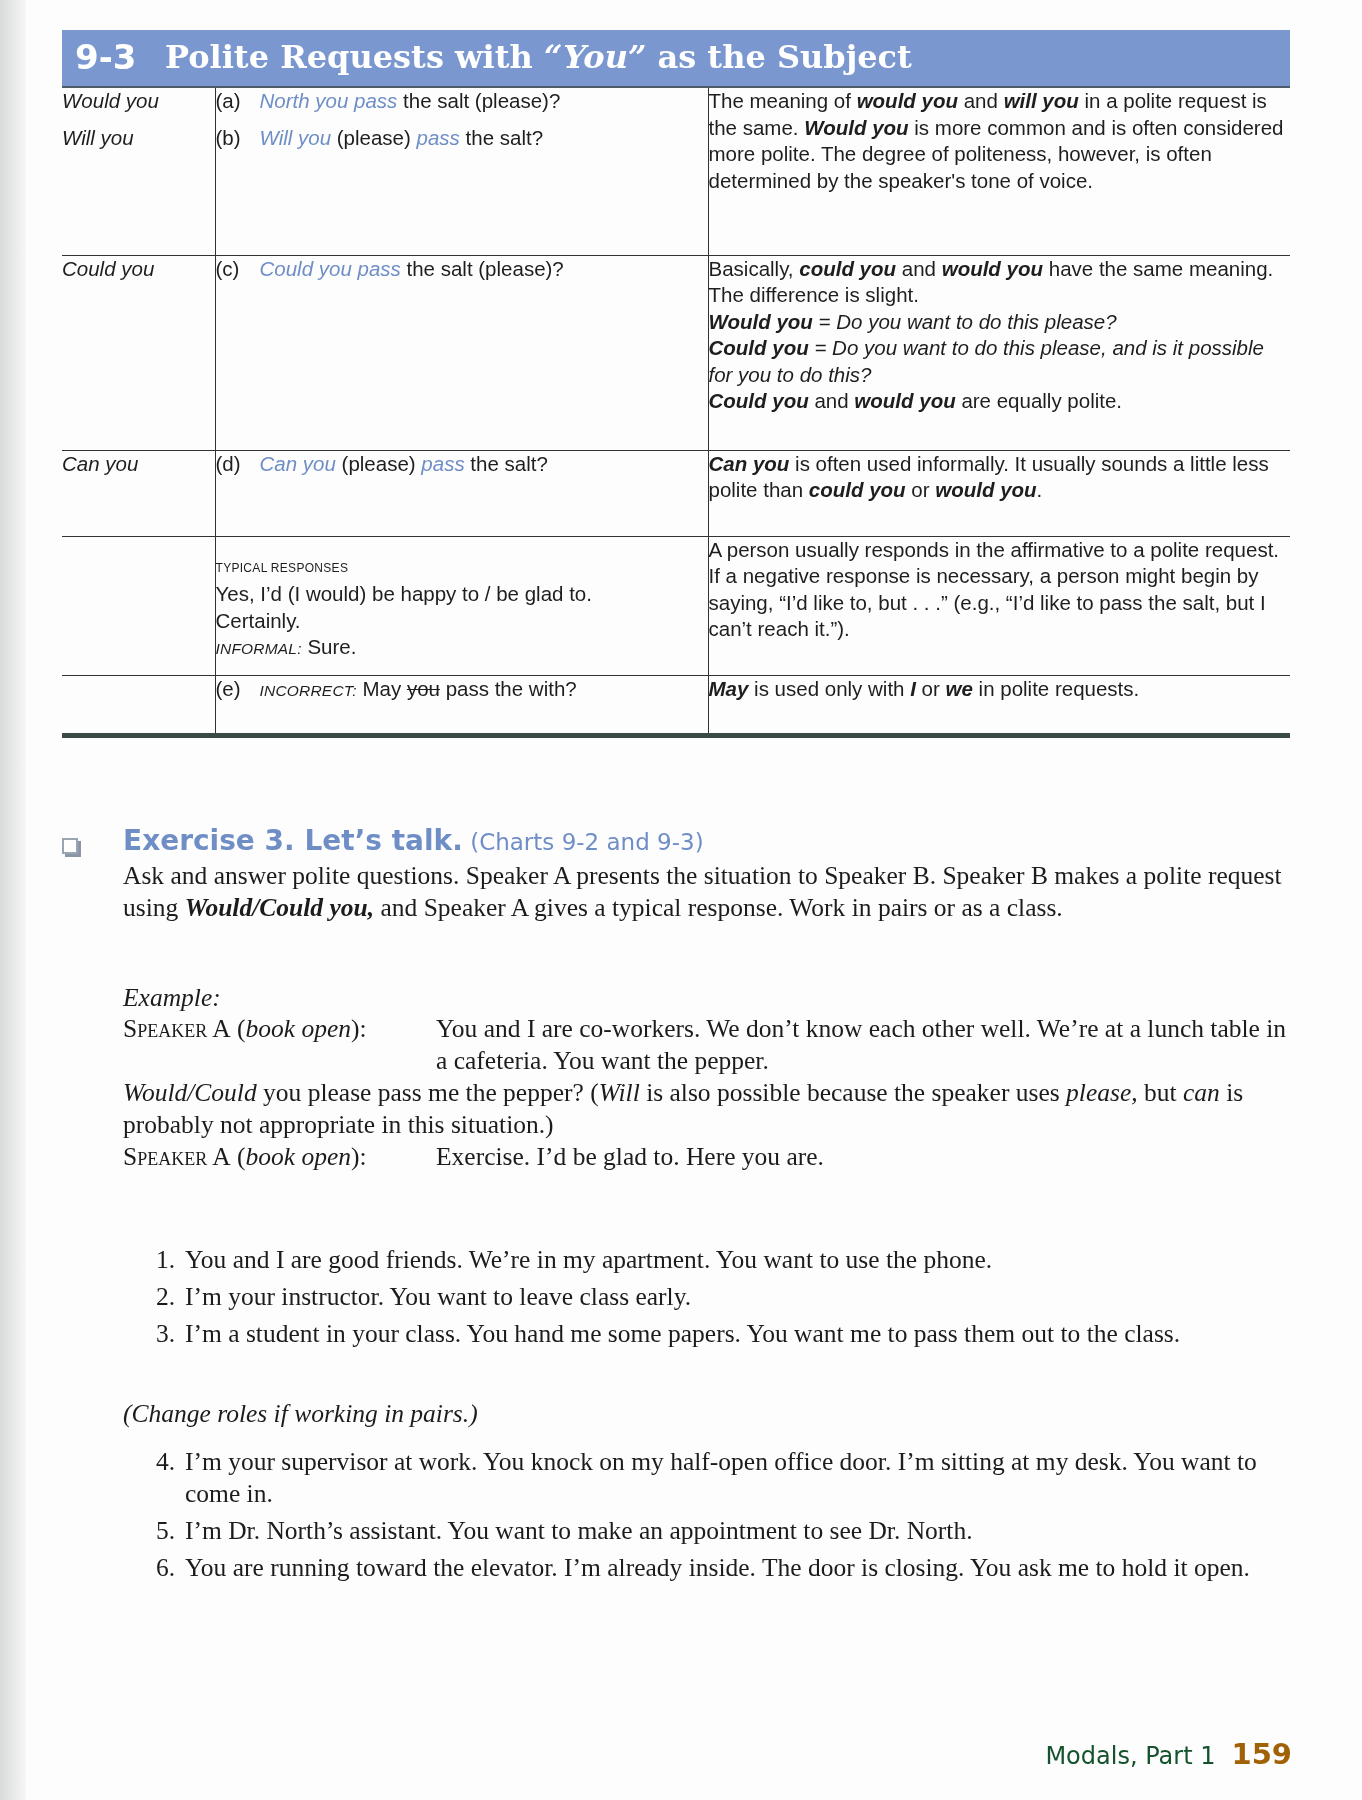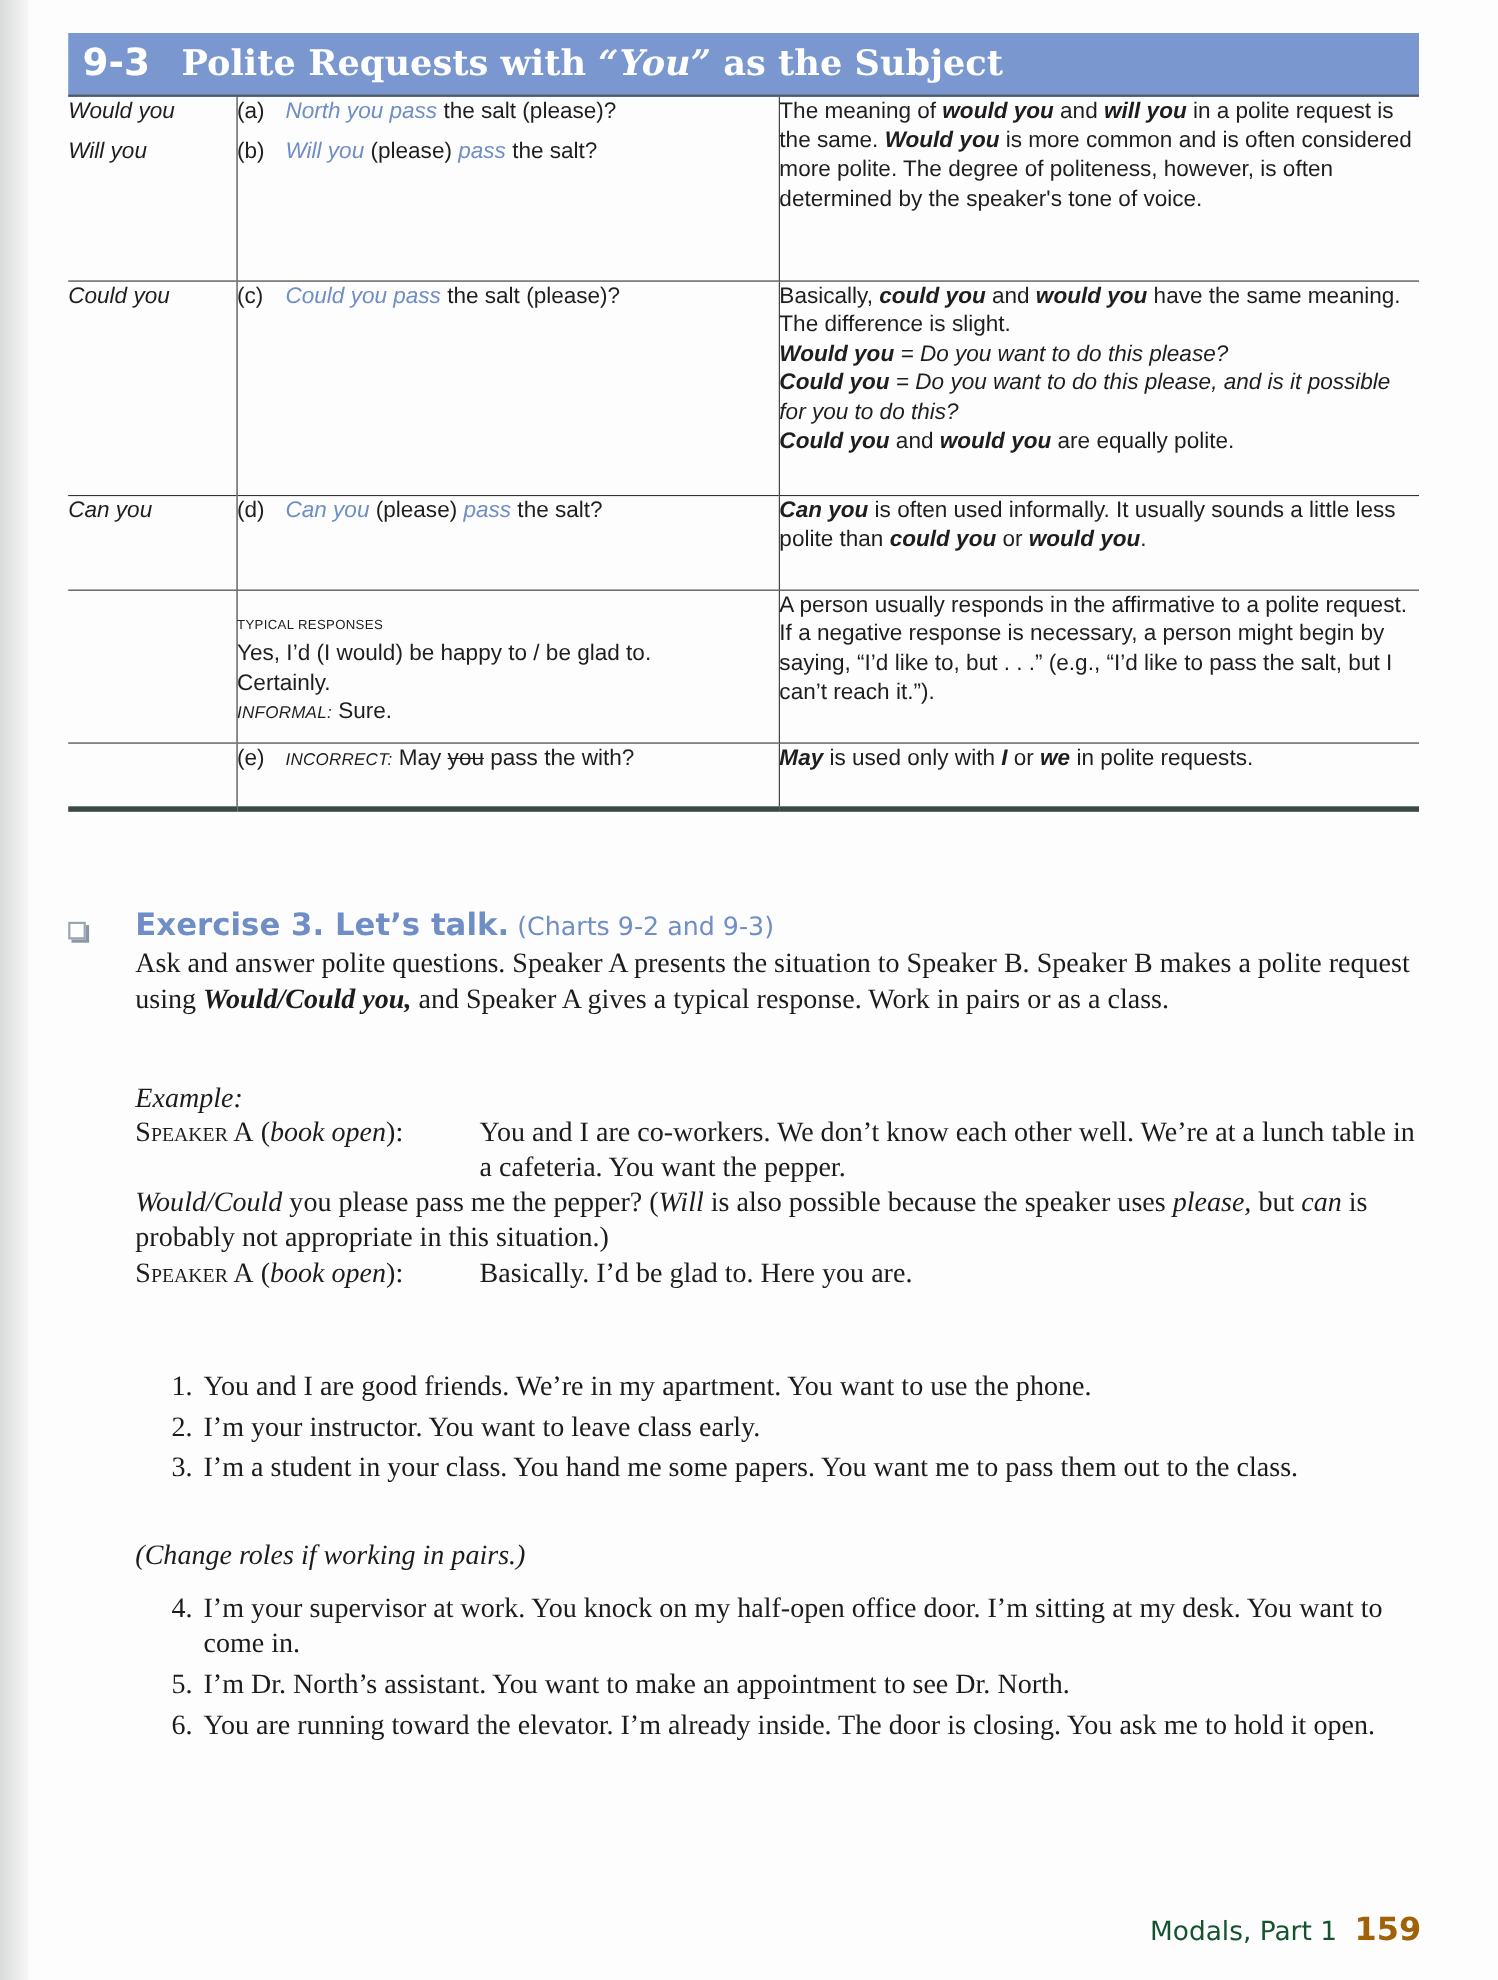--- a/index.html
+++ b/index.html
@@ -179,21 +179,21 @@
 <div class="dialog serif">
   <div class="row">
     <div class="spk"><span class="s">Speaker A</span> (<i>book open</i>):</div>
     <div class="txt">You and I are co-workers. We don’t know each other well. We’re at a lunch table in a cafeteria. You want the pepper.</div>
   </div>
   <div class="row">
     <div class="txt"><i>Would/Could</i><span> you please pass me the pepper? (</span><i>Will</i><span> is also possible because the speaker uses </span><i>please,</i><span> but </span><i>can</i><span> is probably not appropriate in this situation.)</span></div>
   </div>
   <div class="row">
     <div class="spk"><span class="s">Speaker A</span> (<i>book open</i>):</div>
-    <div class="txt">Basically. I’d be glad to. Here you are.</div>
+    <div class="txt">Exercise. I’d be glad to. Here you are.</div>
   </div>
 </div>
 
 <div class="items serif" style="top:1244px">
   <div class="item">
       <span class="n">1.</span>
       <span class="t">You and I are good friends. We’re in my apartment. You want to use the phone.</span>
     </div>
   <div class="item">
       <span class="n">2.</span>

